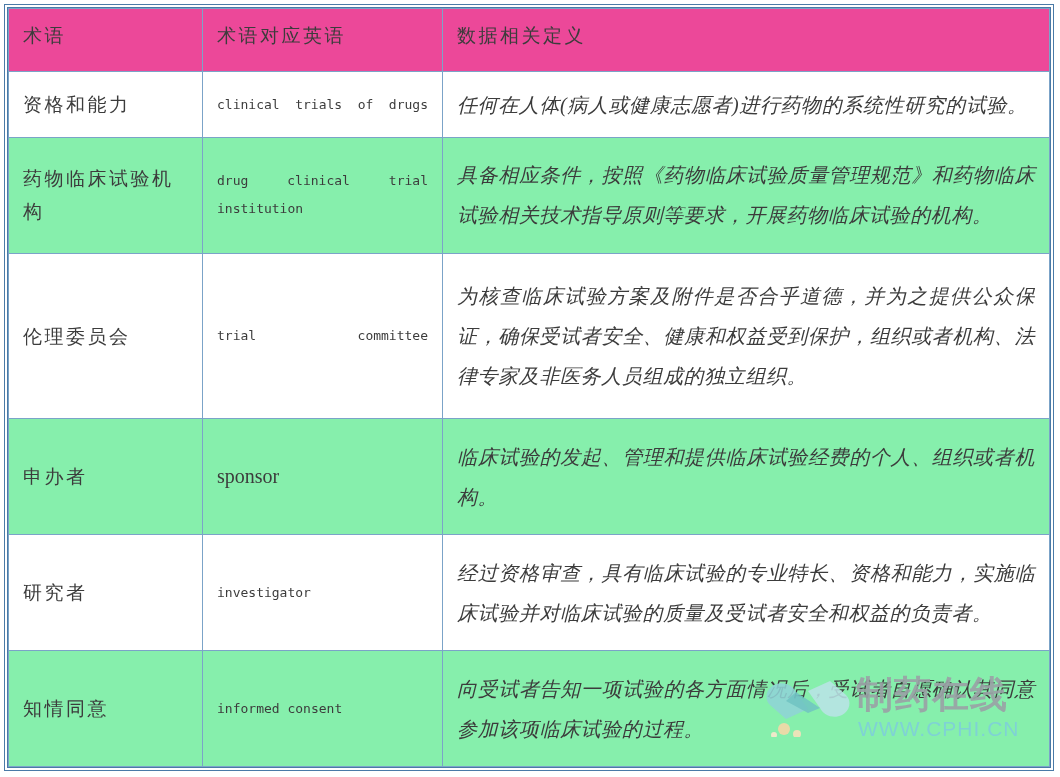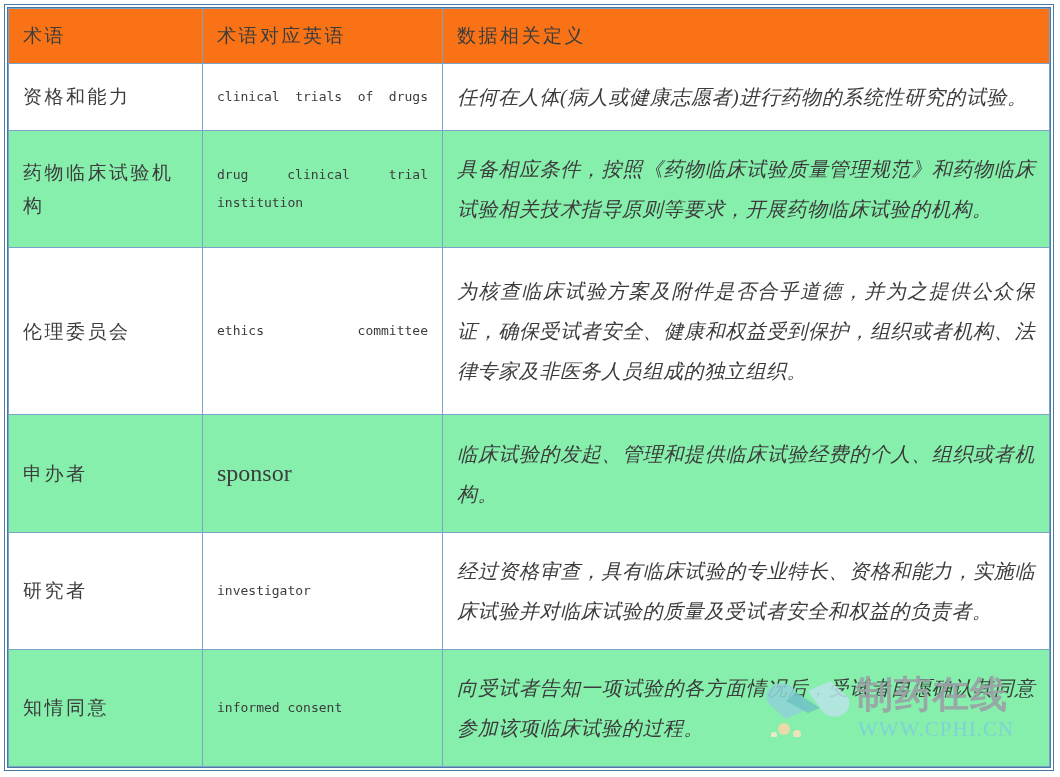--- a/index.html
+++ b/index.html
@@ -50,24 +50,24 @@
   table.glossary th {
     border: 1px solid #7ba3c8;
     vertical-align: middle;
     padding: 6px 14px;
     text-align: left;
     font-weight: normal;
   }
 
   
   tr.header-row th {
-    background: #f97316;
+    background: #ec4899;
     height: 46px;
     padding-top: 4px;
-    padding-bottom: 4px;
+    padding-bottom: 12px;
   }
   .hdr-text {
     font-family: "Liberation Serif", "DejaVu Serif", serif;
     font-size: 19px;
     letter-spacing: 2.5px;
     color: #3c3c3c;
   }
 
   
   tr.row-shaded td { background: #86efac; }
@@ -88,21 +88,21 @@
     font-size: 13px;
     line-height: 2.15;
     color: #3c3c3c;
     display: block;
     text-align: justify;
     text-align-last: justify;
     letter-spacing: 0px;
   }
   .en-text.serif-style {
     font-family: "Liberation Serif", "DejaVu Serif", serif;
-    font-size: 24px;
+    font-size: 20px;
     text-align: left;
     text-align-last: left;
   }
   .en-text.left-align {
     text-align: center;
     text-align-last: left;
   }
 
   
   .def-text {
@@ -146,21 +146,21 @@
     font-weight: bold;
     color: #9aa2a6;
     letter-spacing: 1px;
     line-height: 44px;
     white-space: nowrap;
   }
   .wm-url {
     position: absolute;
     left: 94px;
     top: 44px;
-    font-family: Liberation Serif, serif;
+    font-family: Liberation Sans, sans-serif;
     font-size: 21px;
     color: #7fd0d8;
     letter-spacing: 1px;
     line-height: 24px;
     white-space: nowrap;
   }
 </style>
 </head>
 <body>
 
@@ -210,21 +210,21 @@
           <td class="def-cell">
             <span class="def-text">具备相应条件，按照《药物临床试验质量管理规范》和药物临床试验相关技术指导原则等要求，开展药物临床试验的机构。</span>
           </td>
         </tr>
 
         <tr class="row-plain">
           <td class="term-cell">
             <span class="term-text">伦理委员会</span>
           </td>
           <td class="en-cell">
-            <span class="en-text">ethics committee</span>
+            <span class="en-text">trial committee</span>
           </td>
           <td class="def-cell">
             <span class="def-text">为核查临床试验方案及附件是否合乎道德，并为之提供公众保证，确保受试者安全、健康和权益受到保护，组织或者机构、法律专家及非医务人员组成的独立组织。</span>
           </td>
         </tr>
 
         <tr class="row-shaded">
           <td class="term-cell">
             <span class="term-text">申办者</span>
           </td>

